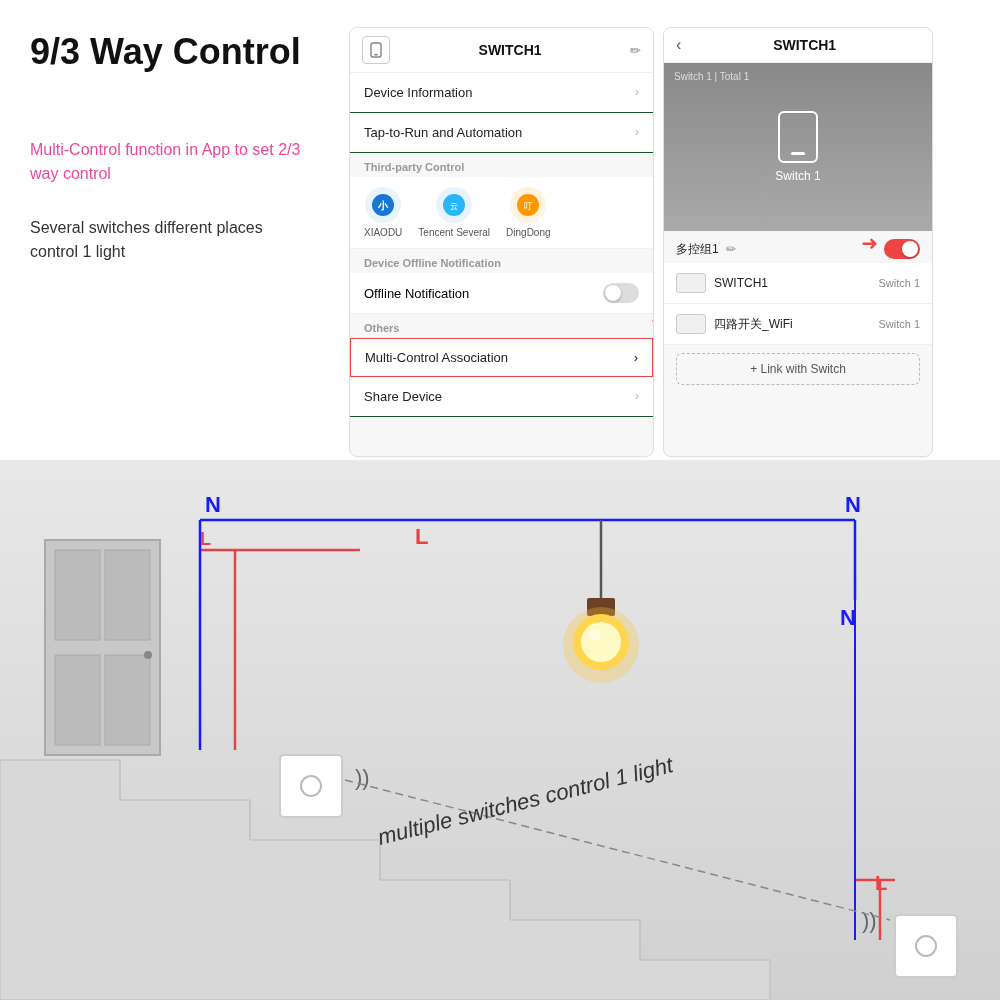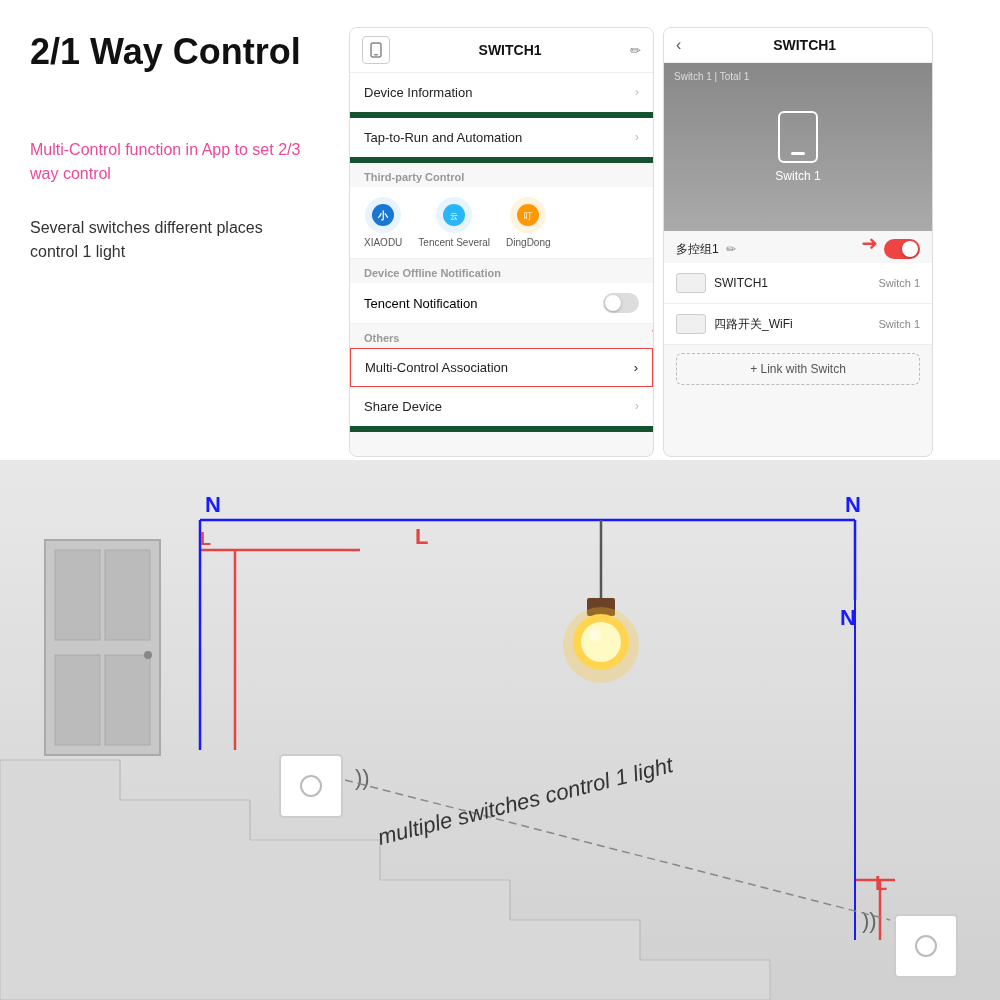--- a/index.html
+++ b/index.html
@@ -89,21 +89,21 @@
     .menu-list {
       flex: 1;
       overflow: hidden;
     }
     .menu-item {
       display: flex;
       align-items: flex-start;
       justify-content: space-between;
       padding: 12px 14px;
       background: #fff;
-      border-bottom: 6px solid #14532d;
+      border-bottom: 1px solid #14532d;
       font-size: 13px;
       color: #222;
       gap: 16px;
     }
     .menu-item .chevron {
       color: #bbb;
       font-size: 12px;
     }
     .section-header {
       padding: 8px 14px 4px;
@@ -319,21 +319,21 @@
       width: 100%;
       height: 100%;
     }
   </style>
 </head>
 <body>
 
 <div class="top-section">
 
   <div class="left-panel">
-    <div class="main-title">2/1 Way Control</div>
+    <div class="main-title">9/3 Way Control</div>
     <div class="desc-text">Multi-Control function in App to set 2/3 way control</div>
     <div class="desc-text2">Several switches different places control 1 light</div>
   </div>
 
   <div style="position:relative; margin: 12px 4px;">
     <div class="phone-left" style="width:305px; height:430px;">
       <div class="phone-header">
         <div class="phone-icon-box">
           <svg width="16" height="16" viewBox="0 0 16 16">
             <rect x="3" y="1" width="10" height="14" rx="2" fill="none" stroke="#888" stroke-width="1.5"></rect>
@@ -380,21 +380,21 @@
                 <circle cx="13" cy="13" r="11" fill="#ff9800"></circle>
                 <text x="13" y="17" text-anchor="middle" fill="#fff" font-size="9">叮</text>
               </svg>
             </div>
             <span class="tp-label">DingDong</span>
           </div>
         </div>
 
         <div class="section-header">Device Offline Notification</div>
         <div class="toggle-row">
-          <span>Tencent Notification</span>
+          <span>Offline Notification</span>
           <div class="toggle-switch"></div>
         </div>
 
         <div class="section-header">Others</div>
         <div style="position:relative;">
           <div class="highlighted-item">
             <span>Multi-Control Association</span>
             <span class="chevron">›</span>
           </div>
 

